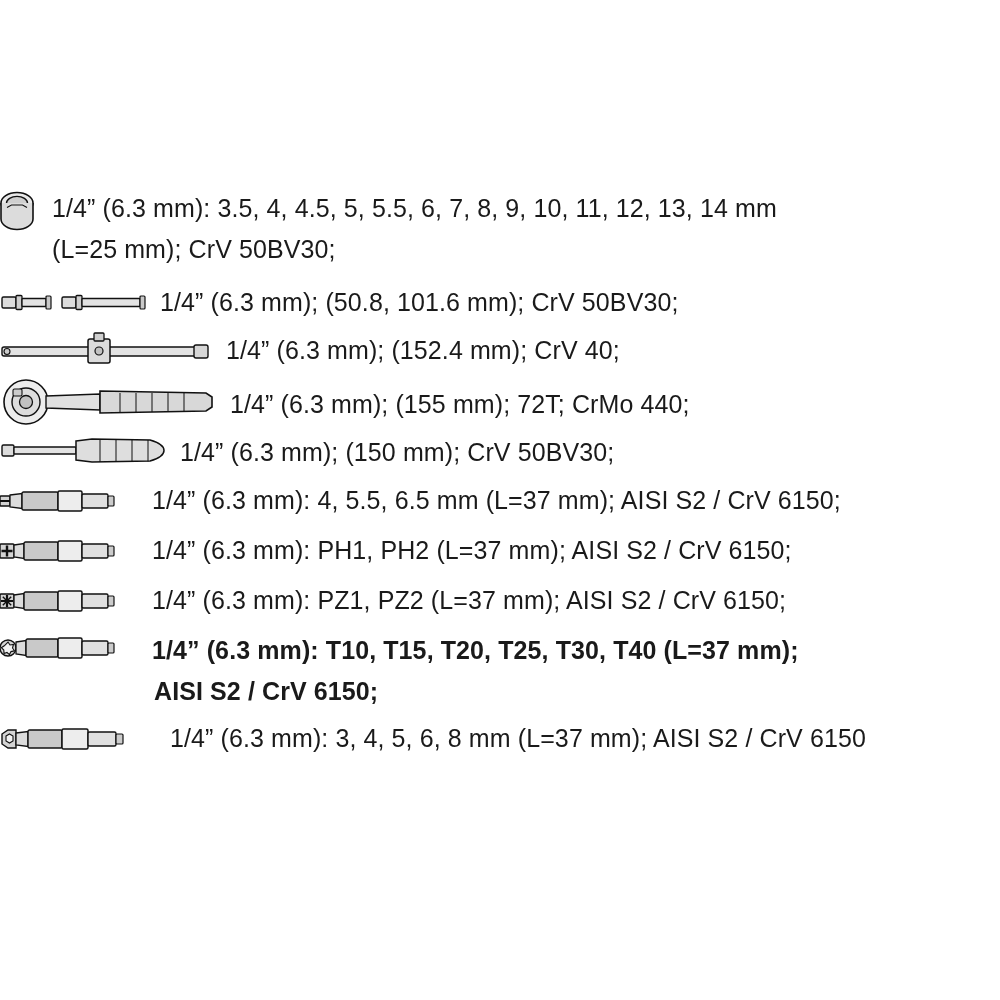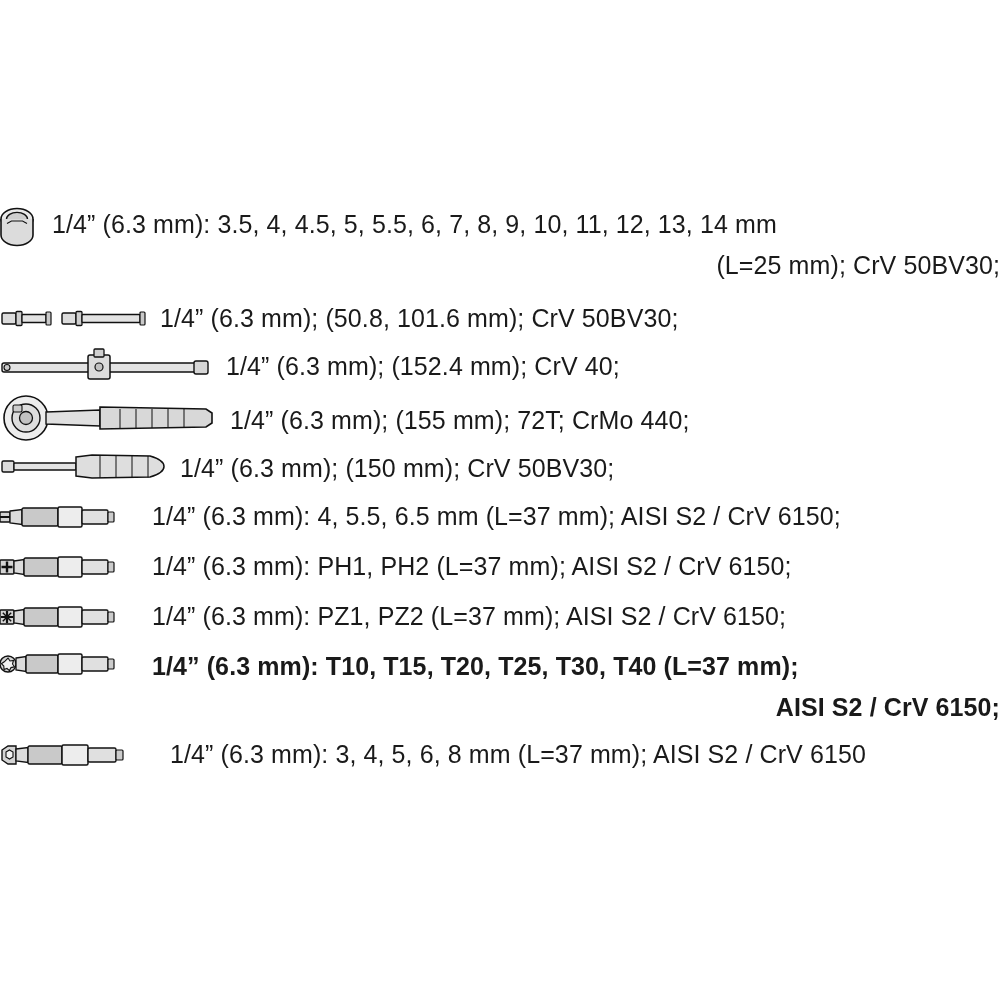--- a/index.html
+++ b/index.html
@@ -15,21 +15,21 @@
     overflow: hidden;
   }
   .sheet {
     position: relative;
     width: 1000px;
     height: 1000px;
     background: #ffffff;
   }
   .rows {
     position: absolute;
-    top: 196px;
+    top: 180px;
     left: 0;
     width: 1000px;
   }
   .row {
     display: flex;
     align-items: flex-start;
     margin-bottom: 0px;
   }
   .icon-cell {
     flex: 0 0 auto;
@@ -41,21 +41,20 @@
   .text-cell {
     flex: 1 1 auto;
     font-size: 25px;
     line-height: 40px;
     letter-spacing: 0.1px;
     white-space: nowrap;
   }
   .text-cell .line2 {
     display: block;
     line-height: 42px;
-    text-align: right;
   }
   svg { display: block; }
 </style>
 </head>
 <body>
 
 <div class="sheet">
 
   <div class="rows">
 

